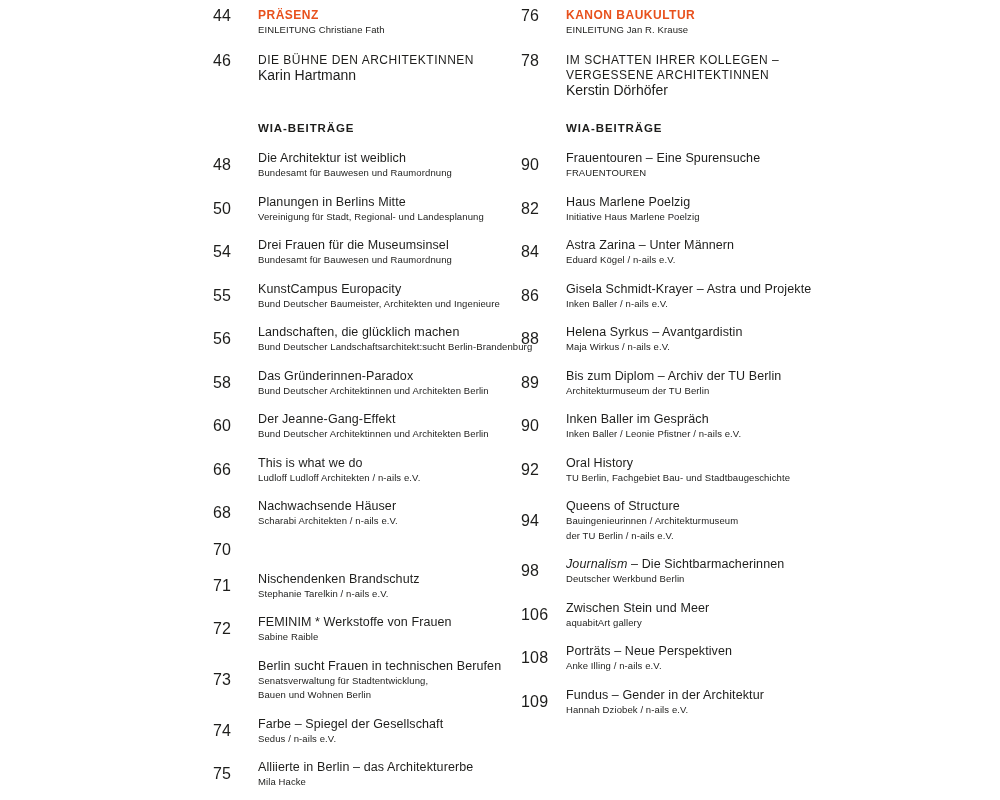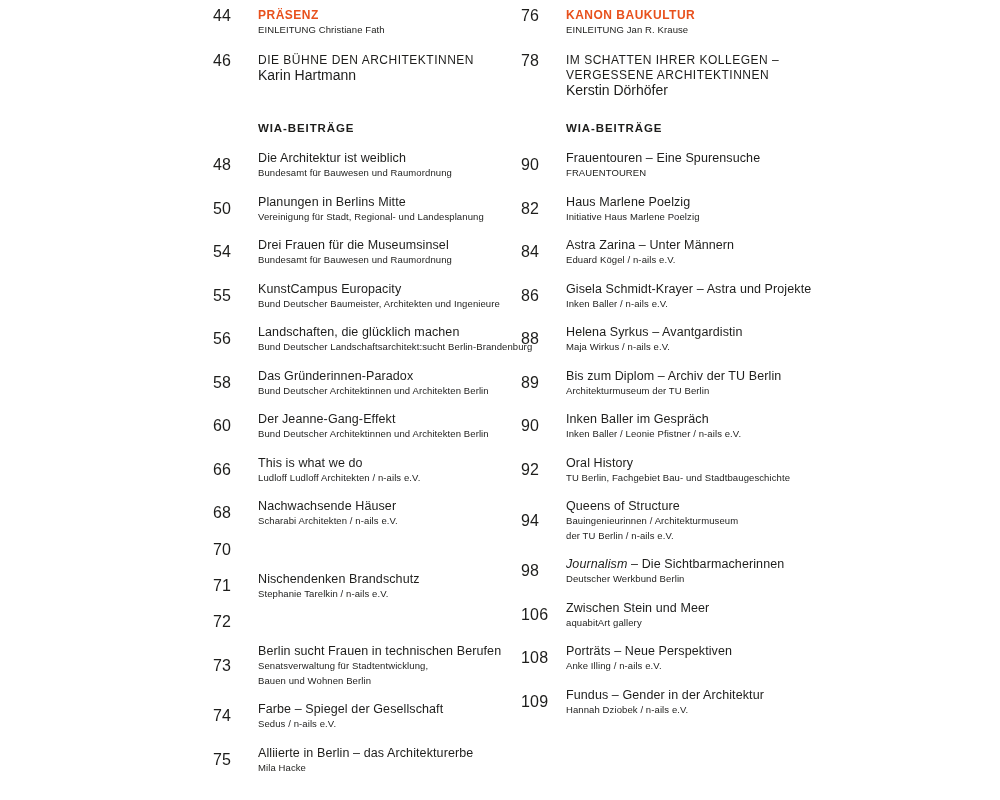--- a/index.html
+++ b/index.html
@@ -140,20 +140,24 @@
         </div>
         <div class="row entry">
           <div class="page-num">71</div>
           <div class="entry-body">
             <div class="entry-title">Nischendenken Brandschutz</div>
             <div class="entry-sub">Stephanie Tarelkin / n-ails e.V.</div>
           </div>
         </div>
         <div class="row entry">
           <div class="page-num">72</div>
+          <div class="entry-body">
+            <div class="entry-title">FEMINIM * Werkstoffe von Frauen</div>
+            <div class="entry-sub">Sabine Raible</div>
+          </div>
         </div>
         <div class="row entry">
           <div class="page-num">73</div>
           <div class="entry-body">
             <div class="entry-title">Berlin sucht Frauen in technischen Berufen</div>
             <div class="entry-sub">Senatsverwaltung für Stadtentwicklung,</div>
             <div class="entry-sub">Bauen und Wohnen Berlin</div>
           </div>
         </div>
         <div class="row entry">

